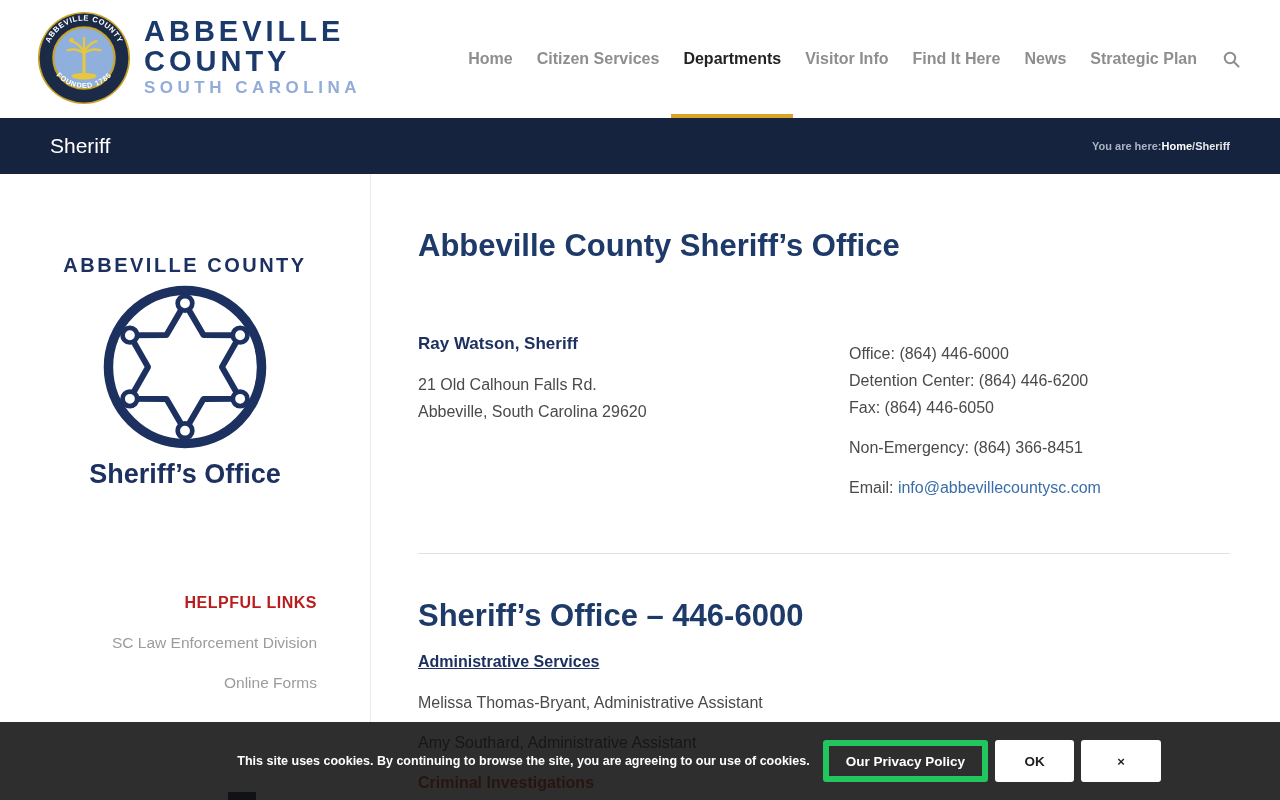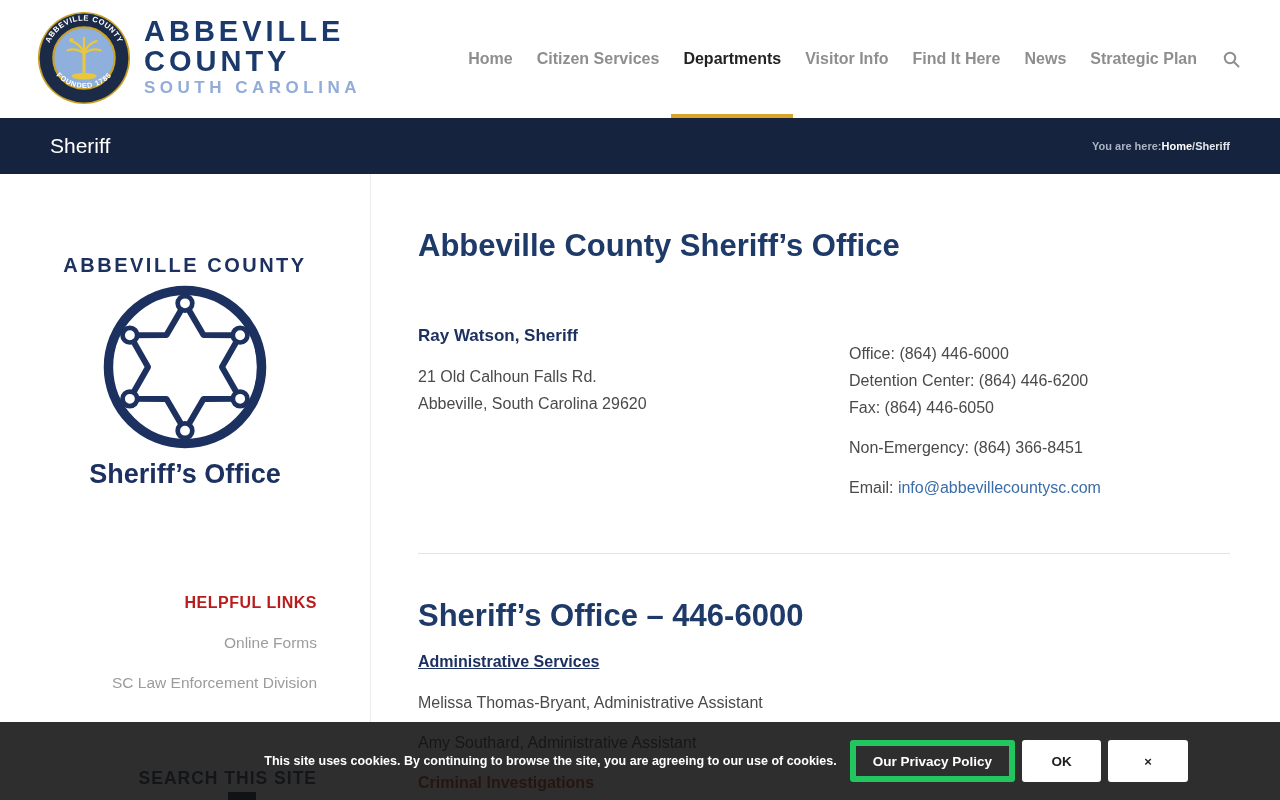--- a/index.html
+++ b/index.html
@@ -48,42 +48,42 @@
   .side-links .links-title { font-size: 16px; font-weight: bold; letter-spacing: 0.5px; color: #b91c1c; }
   .side-links .side-link { display: block; margin-top: 22px; font-size: 15.5px; color: #9c9c9c;
                            text-decoration: none; cursor: pointer; }
   .side-search-title { position: absolute; left: 0; top: 594px; width: 317px; text-align: right;
                        font-size: 17.5px; font-weight: bold; letter-spacing: 1px; color: #30405c; }
   .side-search-btn { position: absolute; left: 228px; top: 618px; width: 28px; height: 8px; background: #1b2a47; }
 
   
   .main { position: absolute; left: 418px; top: 0; width: 812px; }
   .h1 { position: absolute; left: 0; top: 54px; font-size: 31px; font-weight: bold; color: #1e3a68; }
-  .info-left { position: absolute; left: 0; top: 152px; width: 400px; }
+  .info-left { position: absolute; left: 0; top: 160px; width: 400px; }
   .sheriff-name { font-size: 17px; font-weight: bold; color: #1d3160; }
   .address { margin-top: 17px; font-size: 16px; color: #4a4a4a; line-height: 27px; }
   .info-right { position: absolute; left: 431px; top: 166px; width: 381px; font-size: 16px; color: #4a4a4a; }
   .info-right .phone-block { line-height: 27px; }
   .info-right .non-emergency { margin-top: 13px; line-height: 27px; }
   .info-right .email-line { margin-top: 13px; line-height: 27px; }
   .email-link { color: #3a6ca8; text-decoration: none; cursor: pointer; }
 
   .rule { position: absolute; left: 0; top: 379px; width: 812px; height: 1px; background: #e2e2e2; }
 
   .h2 { position: absolute; left: 0; top: 424px; font-size: 31px; font-weight: bold; color: #1e3a68; }
   .admin-link { position: absolute; left: 0; top: 479px; font-size: 16px; font-weight: bold; color: #1d3160;
                 text-decoration: underline; cursor: pointer; }
   .staff-1 { position: absolute; left: 0; top: 520px; font-size: 16px; color: #4a4a4a; }
   .staff-2 { position: absolute; left: 0; top: 560px; font-size: 16px; color: #4a4a4a; }
   .crim-title { position: absolute; left: 0; top: 600px; font-size: 16px; font-weight: bold; color: #c2410c; }
 
   
   .cookie-banner { position: absolute; left: 0; top: 722px; width: 1280px; height: 78px;
                    background: rgba(15,15,15,0.87); z-index: 20;
-                   display: flex; align-items: center; justify-content: flex-end; padding-right: 92px; }
+                   display: flex; align-items: center; justify-content: flex-end; padding-right: 119px; }
   .cookie-msg { color: #ffffff; font-size: 12.5px; font-weight: bold; margin-right: 13px; white-space: nowrap; }
   .cookie-btn { height: 42px; border-radius: 3px; font-family: "Liberation Sans", sans-serif;
                 font-size: 13.5px; font-weight: bold; cursor: pointer; }
   .btn-privacy { background: transparent; border: 6px solid #22c55e; color: #ffffff; padding: 0 17px; margin-right: 7px; }
   .btn-ok { background: #ffffff; border: 2px solid #ffffff; color: #1d1d1d; width: 79px; margin-right: 7px; }
   .btn-close { background: #ffffff; border: 2px solid #ffffff; color: #1d1d1d; width: 80px; font-size: 13px; }
 </style>
 </head>
 <body>
 
@@ -170,25 +170,24 @@
           <circle cx="100" cy="174" r="8.5"></circle>
           <circle cx="35.9" cy="137" r="8.5"></circle>
           <circle cx="35.9" cy="63" r="8.5"></circle>
         </g>
       </svg>
       <div class="office-name">Sheriff’s Office</div>
     </div>
 
     <div class="side-links">
       <div class="links-title">HELPFUL LINKS</div>
+      <a class="side-link">SC Law Enforcement Division</a>
       <a class="side-link">Online Forms</a>
-      <a class="side-link">SC Law Enforcement Division</a>
-    </div>
-
-    <div class="side-search-title">SEARCH THIS SITE</div>
+    </div>
+
     <div class="side-search-btn"></div>
 
     <div class="main">
       <h1 class="h1">Abbeville County Sheriff’s Office</h1>
 
       <div class="info-left">
         <div class="sheriff-name">Ray Watson, Sheriff</div>
         <div class="address">
           <div>21 Old Calhoun Falls Rd.</div>
           <div>Abbeville, South Carolina 29620</div>

